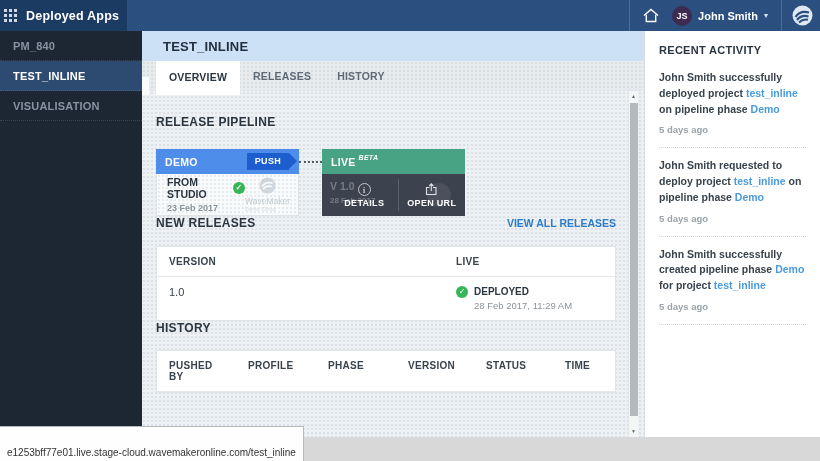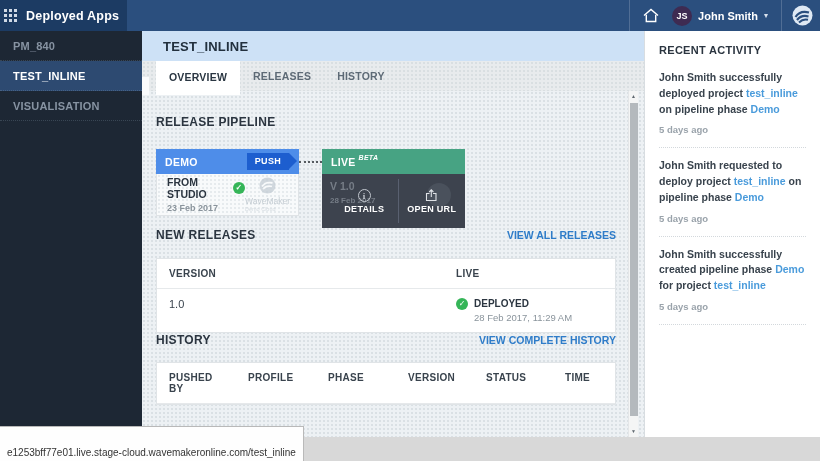--- a/index.html
+++ b/index.html
@@ -68,21 +68,21 @@
     font-size: 8px; line-height: 12px; text-align: center; display: inline-block; flex-shrink: 0; }
   .card-logo { display: flex; align-items: center; gap: 3px; opacity: .75; flex-direction: column; }
   .card-logo-text { line-height: 1; }
   .logo-name { font-size: 8.5px; color: #b4bec6; }
   .logo-sub { font-size: 5.5px; color: #c9d1d7; margin-top: 2px; }
 
   .connector { width: 23px; border-top: 2px dotted #565b60; margin-top: 12px; flex-shrink: 0; }
 
   .card-live .card-head { background: #47a383; }
   .beta { font-size: 7px; font-style: italic; font-weight: bold; margin-left: 3px; position: relative; top: -4px; }
-  .card-body-live { height: 54px; background: #3d434e; position: relative; display: flex; color: #fff; overflow: hidden; padding-left: 9px; }
+  .card-body-live { height: 42px; background: #3d434e; position: relative; display: flex; color: #fff; overflow: hidden; padding-left: 9px; }
   .live-faded { position: absolute; left: 8px; top: 6px; color: #767d87; font-weight: bold; z-index: 0; }
   .live-faded .v { font-size: 10.5px; }
   .live-faded .d { font-size: 8px; margin-top: 4px; }
   .live-faded-logo { position: absolute; right: 14px; top: 9px; width: 24px; height: 24px; border-radius: 50%;
     background: #4a515c; z-index: 0; }
   .live-half { flex: 1; display: flex; flex-direction: column; align-items: center; justify-content: center;
     gap: 2px; font-size: 9px; font-weight: bold; z-index: 1; cursor: pointer; letter-spacing: .3px; }
   .live-sep { width: 1px; background: #596070; margin: 5px 0; z-index: 1; }
   .info-ic { width: 13px; height: 13px; border-radius: 50%; border: 1px solid #c2c7ce; color: #c2c7ce;
     font-size: 9px; font-weight: bold; line-height: 12px; text-align: center; font-family: "Liberation Serif", serif; }
@@ -276,21 +276,20 @@
                   <div class="dep-time">28 Feb 2017, 11:29 AM</div>
                 </span>
               </div>
             </div>
           </div>
         </div>
 
         <div class="sec">
           <div class="sec-head">
             <span class="sec-title">HISTORY</span>
-            <a class="sec-link">VIEW COMPLETE HISTORY</a>
           </div>
           <div class="tbl" style="margin-top:15px;">
             <div class="trow h-grid thead">
               <div class="cell">PUSHED BY</div>
               <div class="cell">PROFILE</div>
               <div class="cell">PHASE</div>
               <div class="cell">VERSION</div>
               <div class="cell">STATUS</div>
               <div class="cell">TIME</div>
             </div>

